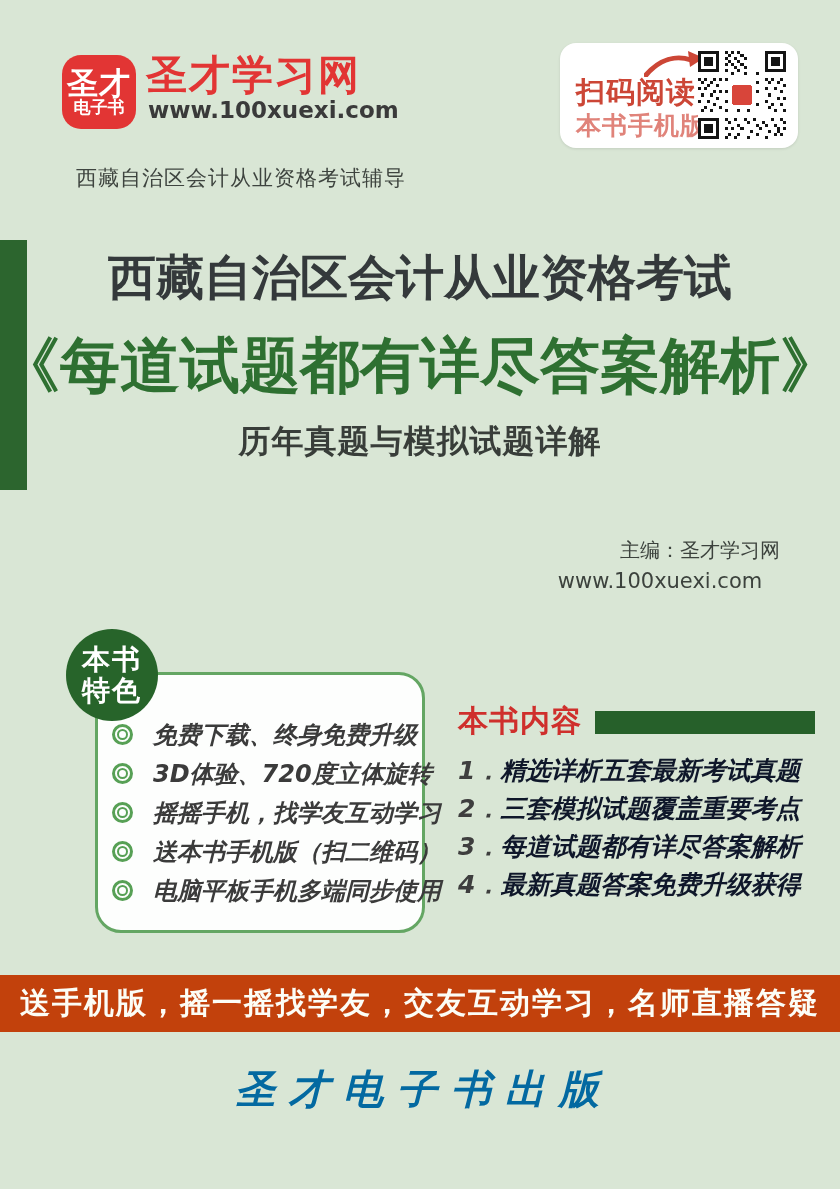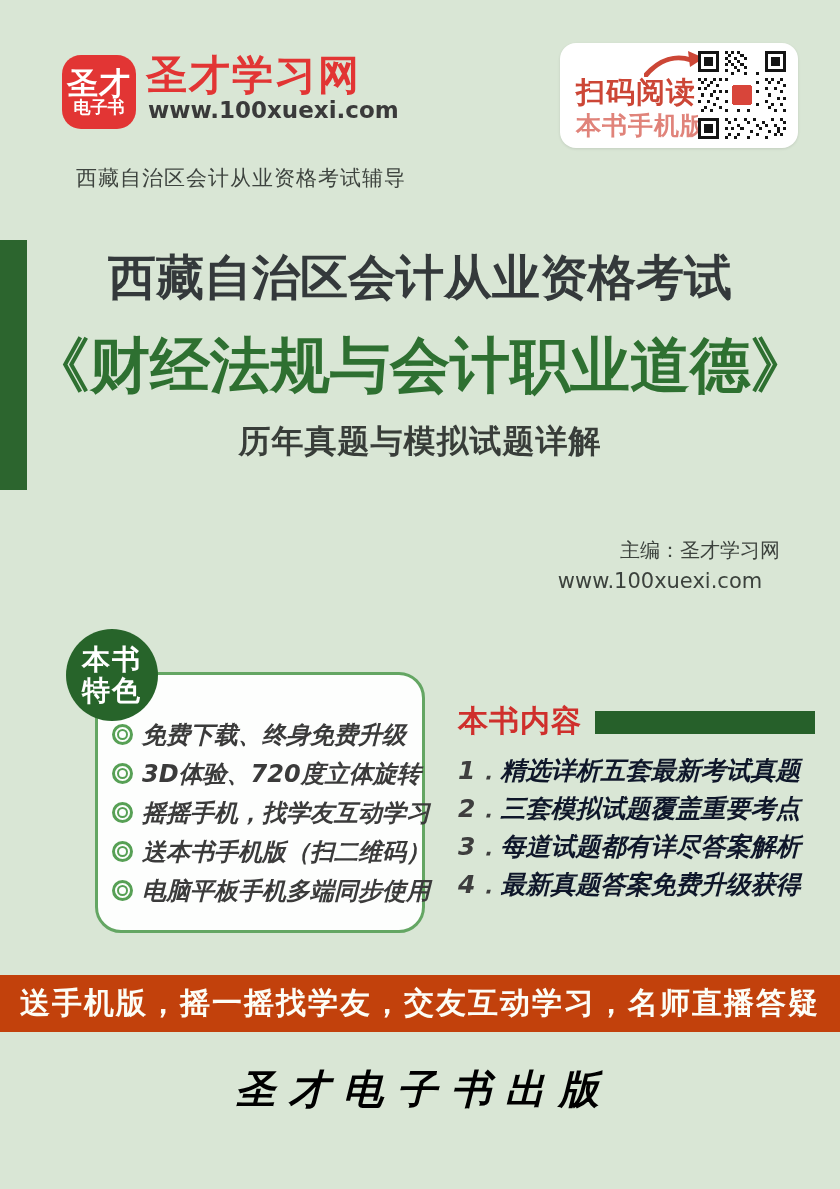--- a/index.html
+++ b/index.html
@@ -85,21 +85,21 @@
     position:absolute;left:66px;top:629px;width:92px;height:92px;
     background:#27642a;border-radius:50%;
     display:flex;flex-direction:column;align-items:center;justify-content:center;
     color:#fff;font-size:28px;font-weight:bold;line-height:1.12;letter-spacing:2px;
     z-index:2;
   }
   .features-list{
     position:absolute;left:14px;top:40px;right:6px;
   }
   .feature-row{
-    height:39px;display:flex;align-items:center;gap:9px;
+    height:39px;display:flex;align-items:center;gap:20px;
   }
   .ring-bullet{
     flex:0 0 auto;width:15px;height:15px;border:3px solid #57a055;border-radius:50%;
     position:relative;
   }
   .ring-bullet::after{
     content:"";position:absolute;inset:2px;border:2px solid #57a055;border-radius:50%;
   }
   .feature-text{
     font-size:24px;font-style:italic;font-weight:600;color:#3b3b3b;white-space:nowrap;
@@ -122,21 +122,21 @@
     position:absolute;left:0;top:975px;width:100%;height:57px;
     background:#c2410c;color:#fcfdf6;
     display:flex;align-items:center;justify-content:center;
     font-size:30px;font-weight:bold;letter-spacing:2px;
   }
   .publisher{
     position:absolute;left:0;top:1062px;width:100%;
     text-align:center;
     font-family:Liberation Mono, monospace;
     font-style:italic;font-weight:700;
-    font-size:40px;color:#000000;letter-spacing:14px;padding-left:8px;
+    font-size:40px;color:#0369a1;letter-spacing:14px;padding-left:8px;
     box-sizing:border-box;
   }
 </style>
 </head>
 <body>
 
 <div class="page">
 
   <div class="logo-badge">
     <span class="logo-top">圣才</span>
@@ -270,21 +270,21 @@
       </g>
       <rect x="10.4" y="10.4" width="8.2" height="8.2" fill="#ffffff"></rect>
       <rect x="11.2" y="11.2" width="6.6" height="6.6" rx="0.9" fill="#d8453a"></rect>
     </svg>
   </div>
 
   <div class="series-label">西藏自治区会计从业资格考试辅导</div>
 
   <div class="vbar"></div>
   <div class="title-line1">西藏自治区会计从业资格考试</div>
-  <div class="title-line2">《财经法规与会计职业道德》</div>
+  <div class="title-line2">《每道试题都有详尽答案解析》</div>
   <div class="title-line3">历年真题与模拟试题详解</div>
 
   <div class="editor-block">
     <div class="editor-line">主编：圣才学习网</div>
     <div class="editor-url">www.100xuexi.com</div>
   </div>
 
   <div class="features-badge">
     <span>本书</span>
     <span>特色</span>

